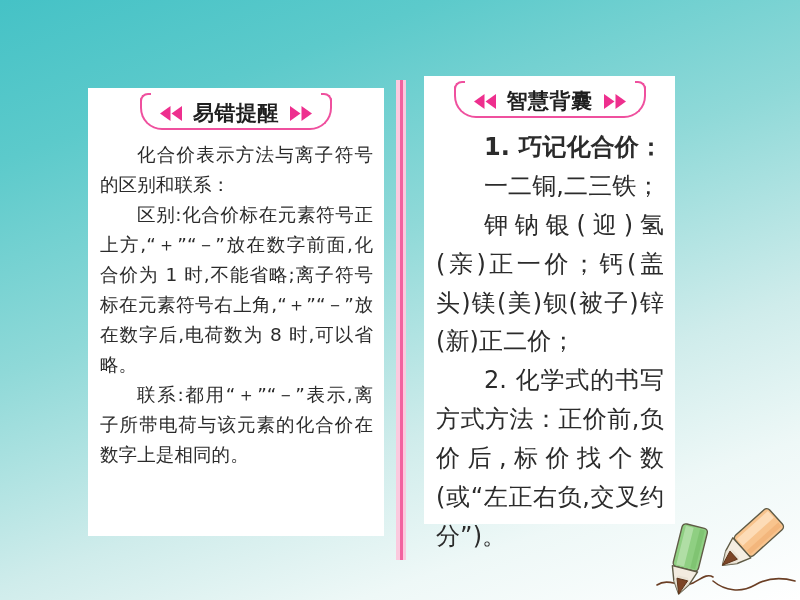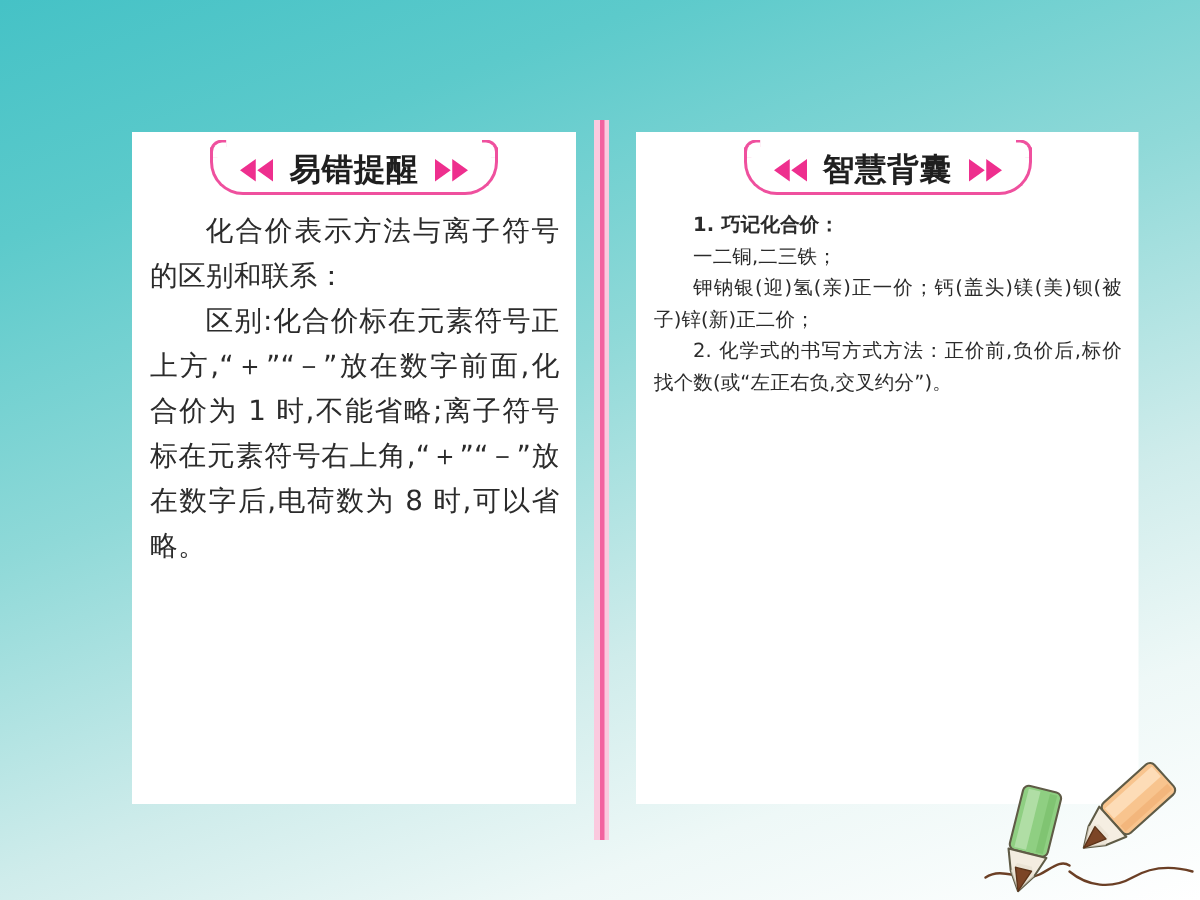--- a/index.html
+++ b/index.html
@@ -27,22 +27,22 @@
     box-sizing: border-box;
   }
   .panel-left {
     left: 88px;
     top: 88px;
     width: 296px;
     height: 448px;
   }
   .panel-right {
     left: 424px;
-    top: 88px;
-    width: 335px;
+    top: 76px;
+    width: 251px;
     height: 448px;
   }
 
   
   .divider {
     position: absolute;
     left: 396px;
     top: 80px;
     width: 12px;
     height: 480px;
@@ -131,21 +131,21 @@
   }
   .para {
     font-size: 18.5px;
     line-height: 1.62;
     text-align: justify;
     text-justify: inter-ideograph;
     margin: 0;
     letter-spacing: 0.1px;
   }
   .panel-left .para { font-size: 18.5px; }
-  .panel-right .para { font-size: 13px; }
+  .panel-right .para { font-size: 24px; }
   .indent { text-indent: 2em; }
   .num { font-weight: bold; }
 
   
   .pencils {
     position: absolute;
     left: 655px;
     top: 485px;
     width: 150px;
     height: 120px;
@@ -173,20 +173,21 @@
             <path d="M2 1 L2 16 L12.5 8.5 Z" fill="#ee2f8e"></path>
             <path d="M13.5 1 L13.5 16 L24 8.5 Z" fill="#ee2f8e"></path>
           </svg>
         </span>
       </div>
     </div>
 
     <div class="body-text">
       <p class="para indent">化合价表示方法与离子符号的区别和联系：</p>
       <p class="para indent">区别:化合价标在元素符号正上方,“＋”“－”放在数字前面,化合价为 1 时,不能省略;离子符号标在元素符号右上角,“＋”“－”放在数字后,电荷数为 8 时,可以省略。</p>
+      <p class="para indent">联系:都用“＋”“－”表示,离子所带电荷与该元素的化合价在数字上是相同的。</p>
     </div>
   </div>
 
   <div class="divider">
     <div class="d-outer"></div>
     <div class="d-inner"></div>
   </div>
 
   <div class="panel panel-right">
 

